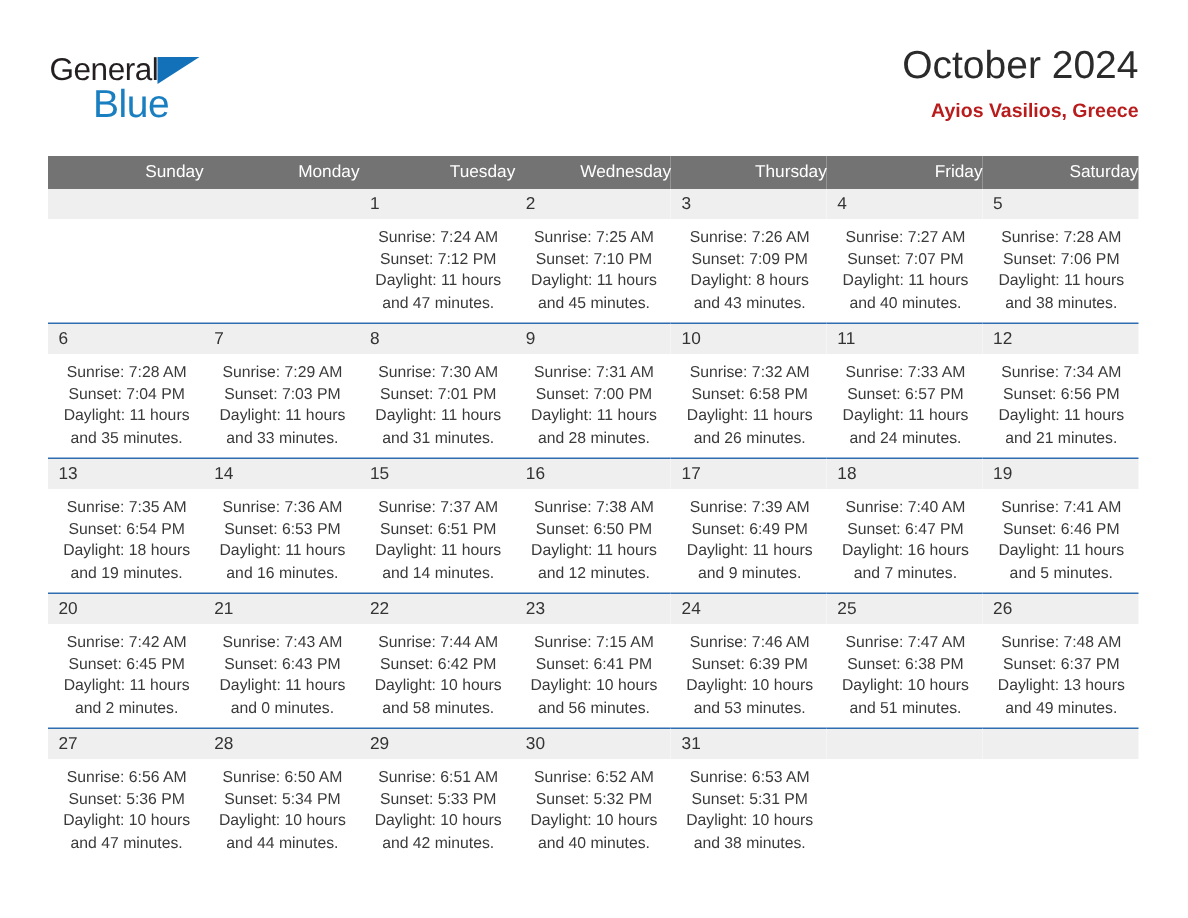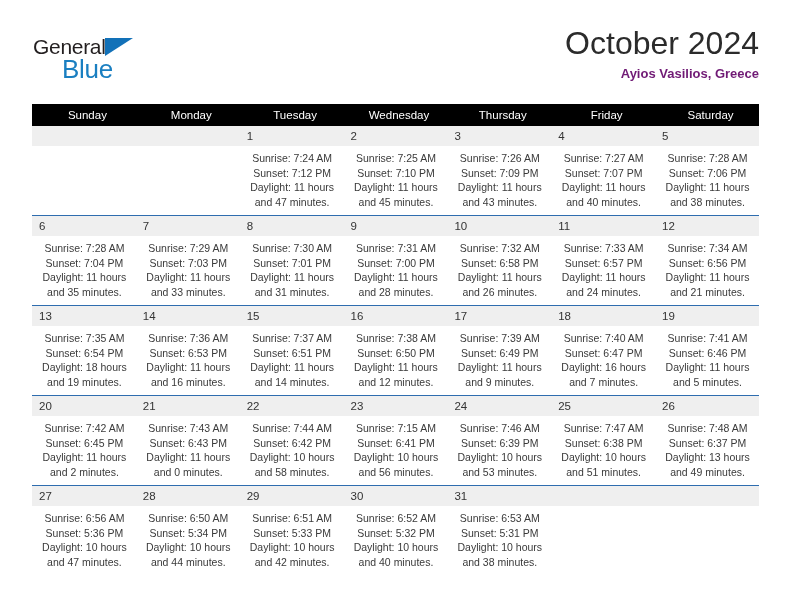--- a/index.html
+++ b/index.html
@@ -67,53 +67,53 @@
     color: #1a7fc1;
   }
 
   .title-block {
     position: absolute;
     right: 0;
     top: 0;
     text-align: right;
   }
   .cal-title {
-    font-size: 32px;
+    font-size: 26px;
     font-weight: 400;
     color: #2b2b2b;
     line-height: 30px;
     white-space: nowrap;
   }
   .cal-subtitle {
     margin-top: 8px;
     font-size: 13px;
     font-weight: bold;
-    color: #701a75;
+    color: #b91c1c;
     line-height: 16px;
     white-space: nowrap;
   }
 
   
   .calendar {
     position: absolute;
     left: 32px;
     top: 104px;
     width: 727px;
   }
   table.cal {
     width: 727px;
     border-collapse: collapse;
     table-layout: fixed;
   }
   table.cal th {
-    background: #000000;
+    background: #737373;
     color: #ffffff;
     font-size: 11.5px;
     font-weight: normal;
-    text-align: center;
+    text-align: right;
     padding: 5px 0 5px 7px;
     height: 12px;
     border: none;
   }
   table.cal td {
     vertical-align: top;
     padding: 0;
     border-top: 1px solid #2e6daf;
     background: #ffffff;
   }
@@ -215,21 +215,21 @@
                   <div class="daylight">Daylight: 11 hours and 45 minutes.</div>
                 </div>
               </div>
             </td>
             <td>
               <div class="cell">
                 <div class="daynum">3</div>
                 <div class="info">
                   <div>Sunrise: 7:26 AM</div>
                   <div>Sunset: 7:09 PM</div>
-                  <div class="daylight">Daylight: 11 hours and 43 minutes.</div>
+                  <div class="daylight">Daylight: 8 hours and 43 minutes.</div>
                 </div>
               </div>
             </td>
             <td>
               <div class="cell">
                 <div class="daynum">4</div>
                 <div class="info">
                   <div>Sunrise: 7:27 AM</div>
                   <div>Sunset: 7:07 PM</div>
                   <div class="daylight">Daylight: 11 hours and 40 minutes.</div>

